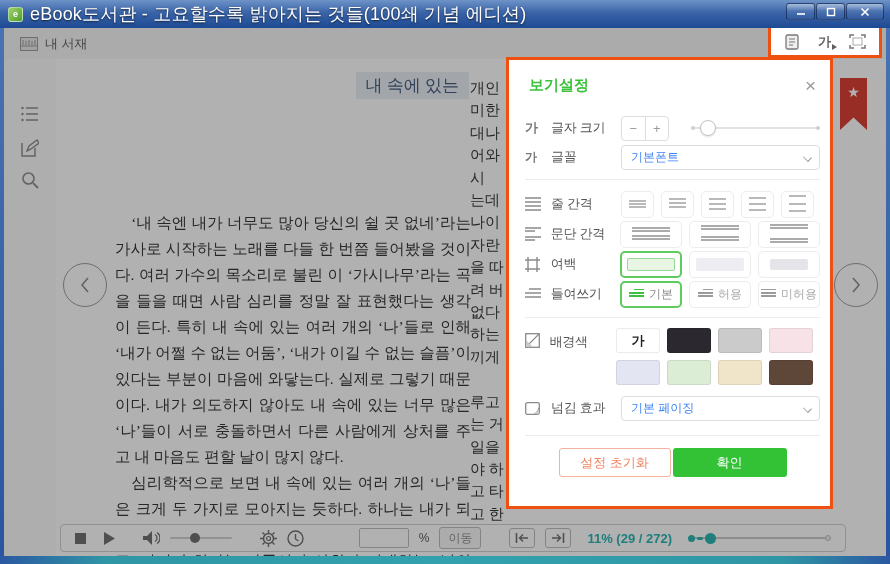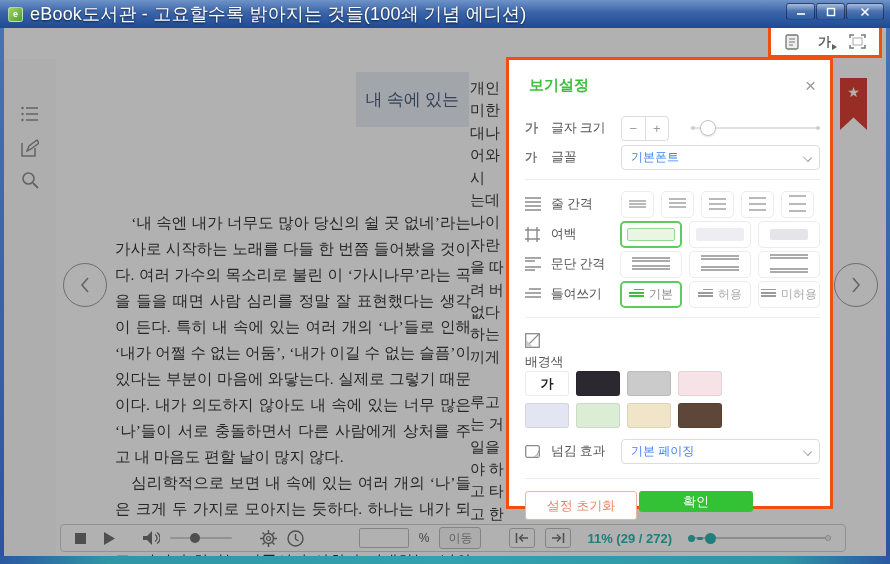--- a/index.html
+++ b/index.html
@@ -42,21 +42,21 @@
     display:flex; align-items:center; padding:0 16px;
   }
   .library-btn { display:flex; align-items:center; gap:7px; color:#5a5a5a; font-size:13px; }
   .sidebar { position:absolute; top:31px; left:0; width:52px; bottom:0; background:#fbfbfb; }
   .side-icon { position:absolute; left:17px; width:18px; height:18px; }
   svg.ic { display:block; }
   
   .chapter-box {
     position:absolute; right:417px; background:#e9eef4; color:#3f577a;
     font-family:"Liberation Serif","DejaVu Serif",serif; font-size:17px;
-    padding:16px 10px; white-space:nowrap;
+    padding:2px 10px; white-space:nowrap;
   }
   .book-text {
     position:absolute; left:111px; top:182px; width:356px;
     font-family:"Liberation Serif","DejaVu Serif",serif; font-size:15.5px;
     line-height:26px; color:#2e2e2e; text-align:justify;
   }
   .book-text p { text-indent:1.05em; }
   .right-col {
     position:absolute; left:466px; top:49px; width:44px; height:452px; overflow:hidden;
     font-family:"Liberation Serif","DejaVu Serif",serif; font-size:15px;
@@ -148,26 +148,26 @@
   .mg-in { border-radius:2px; }
   .ind { width:62px; gap:5px; font-size:12px; color:#aaa; }
   .ind.sel { color:#888; }
   .ind-i { width:15px; height:11px; }
   .ind-i i { display:block; height:1.8px; margin-bottom:1.6px; background:#9a9a9a; }
   .ind-i i:first-child { margin-left:5px; }
   .ind.sel .ind-i i { background:var(--green,#3cc13c); }
   .swatches { display:flex; flex-wrap:wrap; width:204px; gap:7px; }
   .swatch { width:44px; height:25px; border-radius:3px; border:1px solid rgba(0,0,0,.08);
     display:flex; align-items:center; justify-content:center; font-size:13px; font-weight:bold; color:#222; }
-  .bg-rows { align-items:flex-start; height:auto; margin-bottom:6px;flex-direction:column; }
+  .bg-rows { align-items:flex-start; height:auto; margin-bottom:6px; }
   .bg-rows .row-icon,.bg-rows .row-label { margin-top:5px; }
-  .panel-btns { display:flex; gap:2px; margin-top:12px; }
+  .panel-btns { display:flex; justify-content:center; gap:2px; margin-top:12px; }
   .btn-reset { width:112px; height:29px; border:1px solid #f3b29e; border-radius:3px; background:#fff;
     color:#ee8463; font-size:13px; display:flex; align-items:center; justify-content:center; }
-  .btn-ok { width:114px; height:21px; border:none; border-radius:3px; background:var(--green-btn,#33c235);
+  .btn-ok { width:114px; height:29px; border:none; border-radius:3px; background:var(--green-btn,#33c235);
     color:#fff; font-size:13px; display:flex; align-items:center; justify-content:center; }
 </style>
 </head>
 <body>
 
 <div class="window">
 
   <div class="titlebar">
     <span class="app-icon">e</span>
     <span class="win-title">eBook도서관  -  고요할수록 밝아지는 것들(100쇄 기념 에디션)</span>
@@ -185,20 +185,30 @@
       <div class="win-btn close">
         <svg class="ic" width="10" height="10" viewBox="0 0 10 10">
             <path d="M1.5 1.5l7 7M8.5 1.5l-7 7" stroke="#fff" stroke-width="1.6"></path>
           </svg>
       </div>
     </div>
   </div>
 
   <div class="client">
 
+    <div class="topbar">
+      <div class="library-btn">
+        <svg class="ic" width="18" height="14" viewBox="0 0 18 14">
+            <rect x="0.5" y="0.5" width="17" height="13" fill="#e8e8e8" stroke="#999"></rect>
+            <path d="M1 9h16" stroke="#999"></path>
+            <path d="M3 3v5M6 4v4M9 3v5M12 4v4M15 3v5" stroke="#999"></path>
+          </svg>
+        <span>내 서재</span>
+      </div>
+    </div>
 
     <div class="sidebar">
       <div class="side-icon" style="top:47px">
         <svg class="ic" width="18" height="16" viewBox="0 0 18 16">
             <circle cx="1.5" cy="2" r="1.2" fill="#8a8a8a"></circle>
             <circle cx="1.5" cy="8" r="1.2" fill="#8a8a8a"></circle>
             <circle cx="1.5" cy="14" r="1.2" fill="#8a8a8a"></circle>
             <path d="M5 2h12M5 8h12M5 14h12" stroke="#8a8a8a" stroke-width="1.6"></path>
           </svg>
       </div>
@@ -384,57 +394,57 @@
               <span class="ls-i" style="--s:6px;height:15px"></span>
             </div>
           <div class="opt-btn ls">
               <span class="ls-i" style="--s:7.5px;height:18px"></span>
             </div>
         </div>
       </div>
 
       <div class="row tall">
         <span class="row-icon">
+          <svg class="ic" width="16" height="14" viewBox="0 0 16 14">
+              <path d="M0 1h16M0 4h10M0 10h16M0 13h10" stroke="#8a8a8a" stroke-width="1.5"></path>
+            </svg>
+        </span>
+        <span class="row-label">문단 간격</span>
+        <div class="row-ctrl">
+          <div class="opt-btn pb">
+              <span class="pb-i"></span>
+              <span class="pb-i" style="margin-top:1px"></span>
+            </div>
+          <div class="opt-btn pb">
+              <span class="pb-i"></span>
+              <span class="pb-i" style="margin-top:4px"></span>
+            </div>
+          <div class="opt-btn pb">
+              <span class="pb-i"></span>
+              <span class="pb-i" style="margin-top:7px"></span>
+            </div>
+        </div>
+      </div>
+
+      <div class="row tall">
+        <span class="row-icon">
           <svg class="ic" width="15" height="15" viewBox="0 0 15 15">
               <path d="M3 0v15M12 0v15M0 3h15M0 12h15" stroke="#8a8a8a" stroke-width="1.4"></path>
             </svg>
         </span>
         <span class="row-label">여백</span>
         <div class="row-ctrl">
           <div class="opt-btn mg sel">
               <span class="mg-in" style="width:48px;height:13px;background:#e9f6e4;border:1px solid #93d893"></span>
             </div>
           <div class="opt-btn mg">
               <span class="mg-in" style="width:48px;height:13px;background:#ededf2"></span>
             </div>
           <div class="opt-btn mg">
               <span class="mg-in" style="width:38px;height:11px;background:#e4e4e9"></span>
-            </div>
-        </div>
-      </div>
-
-      <div class="row tall">
-        <span class="row-icon">
-          <svg class="ic" width="16" height="14" viewBox="0 0 16 14">
-              <path d="M0 1h16M0 4h10M0 10h16M0 13h10" stroke="#8a8a8a" stroke-width="1.5"></path>
-            </svg>
-        </span>
-        <span class="row-label">문단 간격</span>
-        <div class="row-ctrl">
-          <div class="opt-btn pb">
-              <span class="pb-i"></span>
-              <span class="pb-i" style="margin-top:1px"></span>
-            </div>
-          <div class="opt-btn pb">
-              <span class="pb-i"></span>
-              <span class="pb-i" style="margin-top:4px"></span>
-            </div>
-          <div class="opt-btn pb">
-              <span class="pb-i"></span>
-              <span class="pb-i" style="margin-top:7px"></span>
             </div>
         </div>
       </div>
 
       <div class="row tall">
         <span class="row-icon">
           <svg class="ic" width="16" height="12" viewBox="0 0 16 12">
               <path d="M4 1h12M0 5h16M0 9h16" stroke="#8a8a8a" stroke-width="1.6"></path>
             </svg>
         </span>

